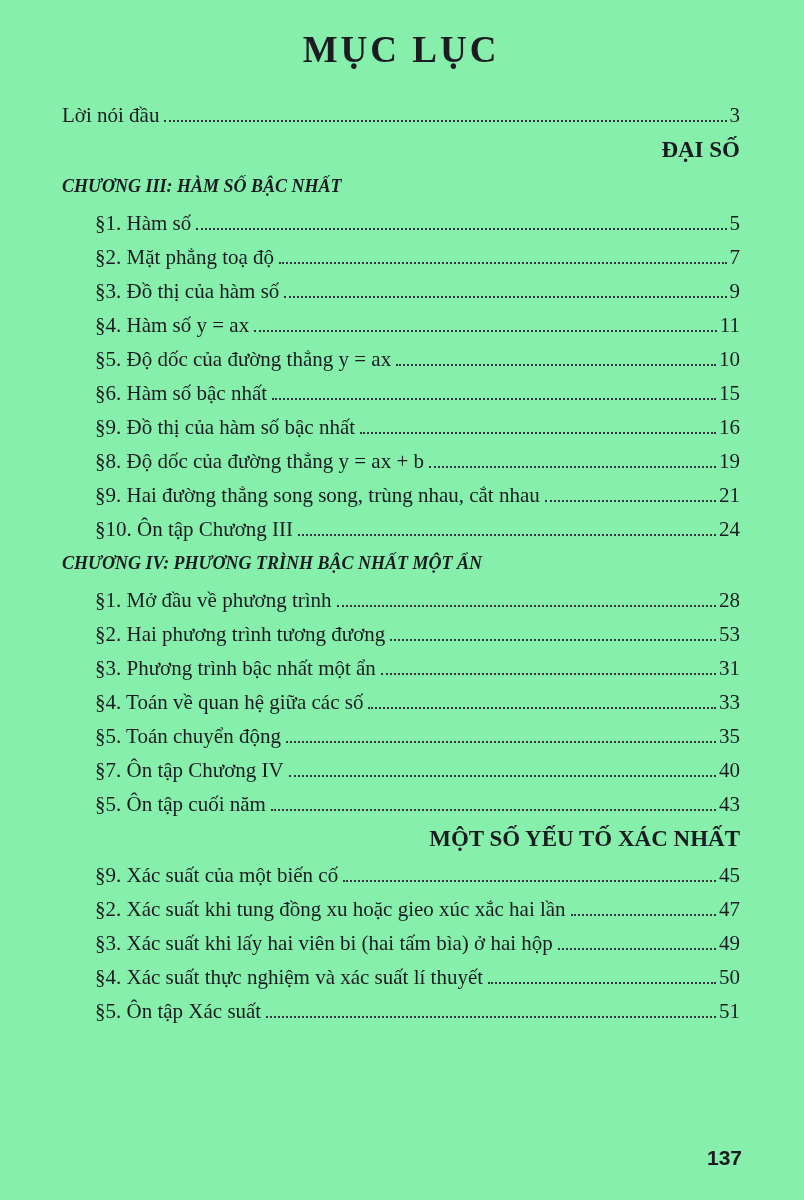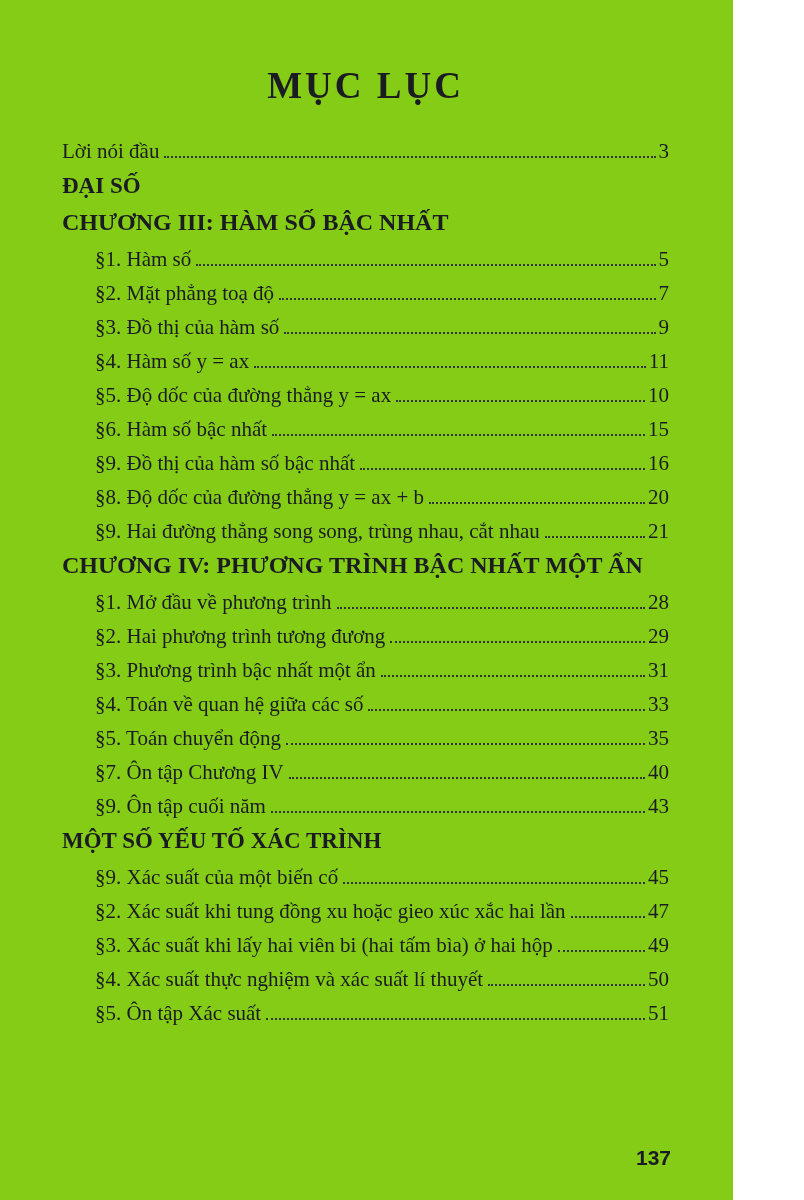--- a/index.html
+++ b/index.html
@@ -2,25 +2,25 @@
 <html><head>
 <meta charset="utf-8">
 <style>
   html, body {
     margin: 0;
     padding: 0;
     background: #ffffff;
   }
   .page {
     position: relative;
-    width: 733px;
+    width: 804px;
     height: 1200px;
     box-sizing: border-box;
-    background: #84cc16;
-    padding: 64px 64px 0 62px;
+    background: #86efac;
+    padding: 28px 64px 0 62px;
     font-family: "Liberation Serif", "DejaVu Serif", serif;
     color: #1b1b22;
     overflow: hidden;
   }
   .title {
     text-align: center;
     font-size: 37px;
     font-weight: bold;
     letter-spacing: 3px;
     margin: 0 0 30px 0;
@@ -43,31 +43,32 @@
   .dots {
     flex: 1 1 auto;
     min-width: 12px;
     margin: 0 3px 4px 5px;
     border-bottom: 2.5px dotted #33333a;
   }
   .pageno {
     white-space: nowrap;
   }
   .section-heading {
-    text-align: left;
+    text-align: right;
     font-weight: bold;
     font-size: 23px;
     line-height: 28px;
     margin: 2px 0 9px 0;
   }
   .chapter-heading {
     font-weight: bold;
-    font-size: 24px;
+    font-size: 18px;
     line-height: 27px;
     margin: 1px 0 10px 0;
+    font-style: italic;
   }
   .folio {
     position: absolute;
     right: 62px;
     bottom: 30px;
     font-weight: bold;
     font-size: 21px;
     font-family: "Liberation Sans", sans-serif;
     margin-top: 36px;
   }
@@ -116,37 +117,42 @@
         <span class="pageno">15</span>
       </div>
       <div class="toc-row indent">
         <span class="toc-label">§9. Đồ thị của hàm số bậc nhất</span>
         <span class="dots"></span>
         <span class="pageno">16</span>
       </div>
       <div class="toc-row indent">
         <span class="toc-label">§8. Độ dốc của đường thẳng y = ax + b</span>
         <span class="dots"></span>
-        <span class="pageno">20</span>
+        <span class="pageno">19</span>
       </div>
       <div class="toc-row indent">
         <span class="toc-label">§9. Hai đường thẳng song song, trùng nhau, cắt nhau</span>
         <span class="dots"></span>
         <span class="pageno">21</span>
       </div>
+      <div class="toc-row indent">
+        <span class="toc-label">§10. Ôn tập Chương III</span>
+        <span class="dots"></span>
+        <span class="pageno">24</span>
+      </div>
       <div class="chapter-heading">CHƯƠNG IV: PHƯƠNG TRÌNH BẬC NHẤT MỘT ẨN</div>
       <div class="toc-row indent">
         <span class="toc-label">§1. Mở đầu về phương trình</span>
         <span class="dots"></span>
         <span class="pageno">28</span>
       </div>
       <div class="toc-row indent">
         <span class="toc-label">§2. Hai phương trình tương đương</span>
         <span class="dots"></span>
-        <span class="pageno">29</span>
+        <span class="pageno">53</span>
       </div>
       <div class="toc-row indent">
         <span class="toc-label">§3. Phương trình bậc nhất một ẩn</span>
         <span class="dots"></span>
         <span class="pageno">31</span>
       </div>
       <div class="toc-row indent">
         <span class="toc-label">§4. Toán về quan hệ giữa các số</span>
         <span class="dots"></span>
         <span class="pageno">33</span>
@@ -155,25 +161,25 @@
         <span class="toc-label">§5. Toán chuyển động</span>
         <span class="dots"></span>
         <span class="pageno">35</span>
       </div>
       <div class="toc-row indent">
         <span class="toc-label">§7. Ôn tập Chương IV</span>
         <span class="dots"></span>
         <span class="pageno">40</span>
       </div>
       <div class="toc-row indent">
-        <span class="toc-label">§9. Ôn tập cuối năm</span>
+        <span class="toc-label">§5. Ôn tập cuối năm</span>
         <span class="dots"></span>
         <span class="pageno">43</span>
       </div>
-      <div class="section-heading">MỘT SỐ YẾU TỐ XÁC TRÌNH</div>
+      <div class="section-heading">MỘT SỐ YẾU TỐ XÁC NHẤT</div>
       <div class="toc-row indent">
         <span class="toc-label">§9. Xác suất của một biến cố</span>
         <span class="dots"></span>
         <span class="pageno">45</span>
       </div>
       <div class="toc-row indent">
         <span class="toc-label">§2. Xác suất khi tung đồng xu hoặc gieo xúc xắc hai lần</span>
         <span class="dots"></span>
         <span class="pageno">47</span>
       </div>

